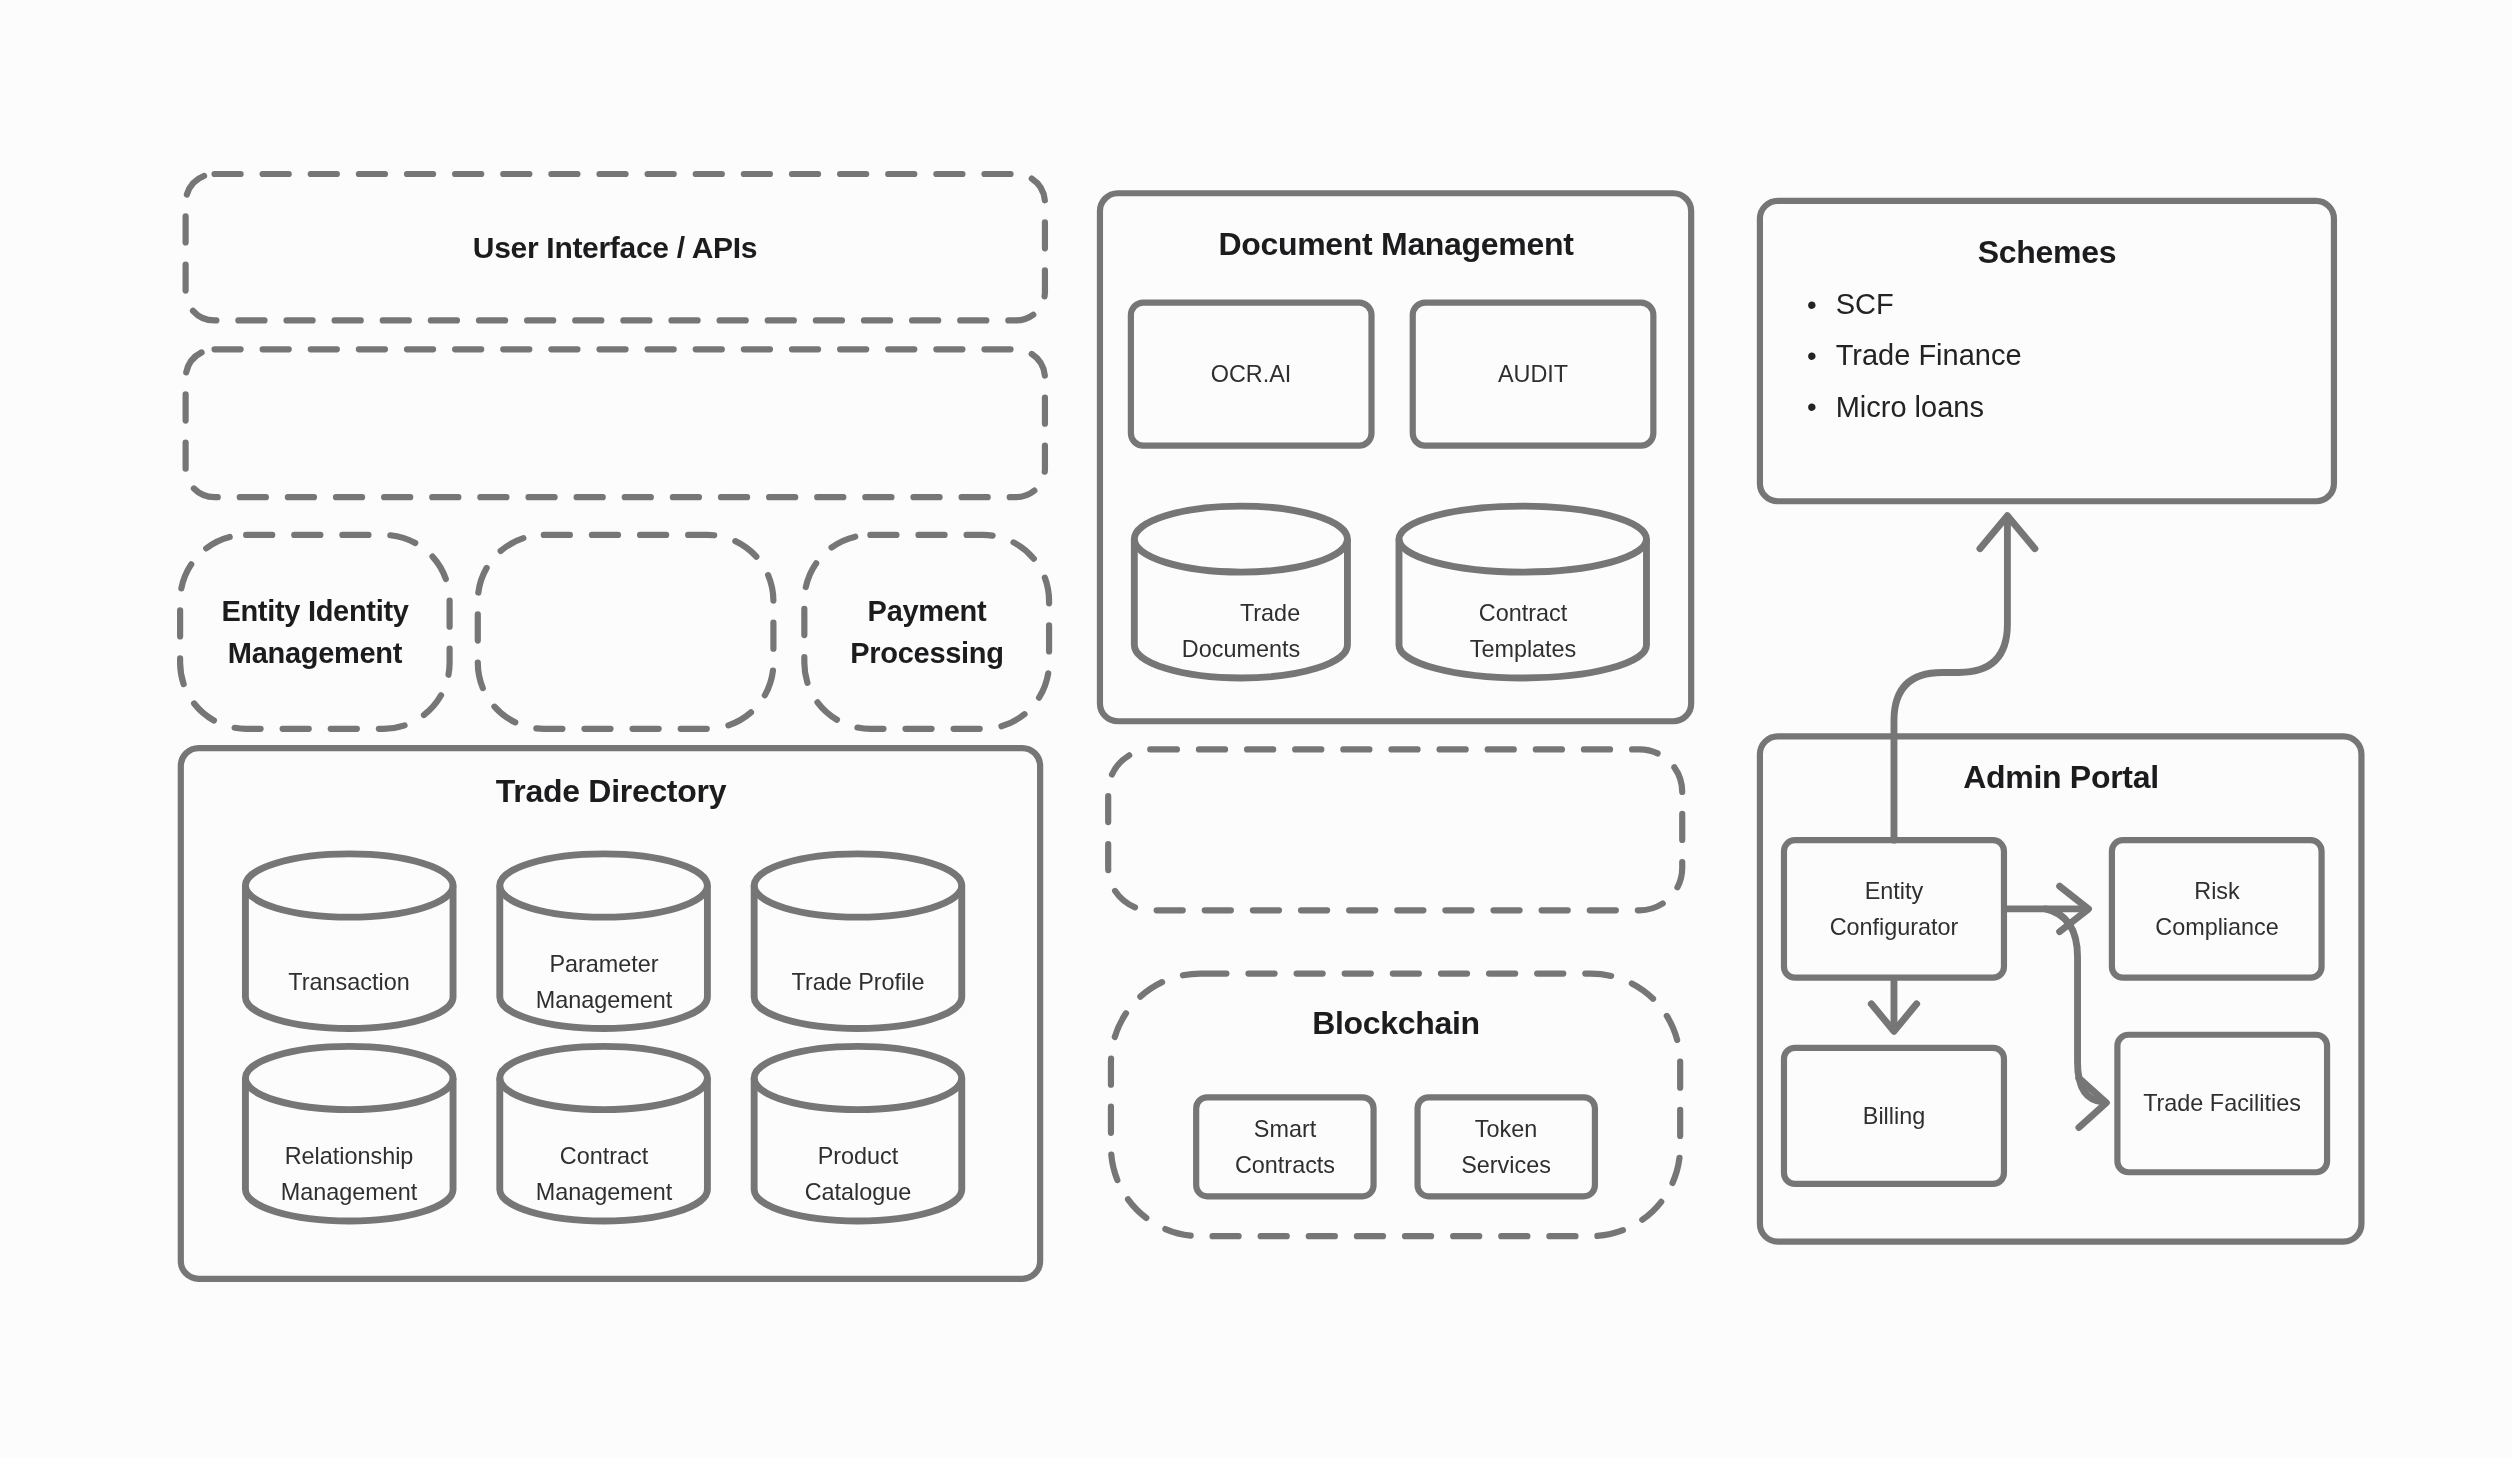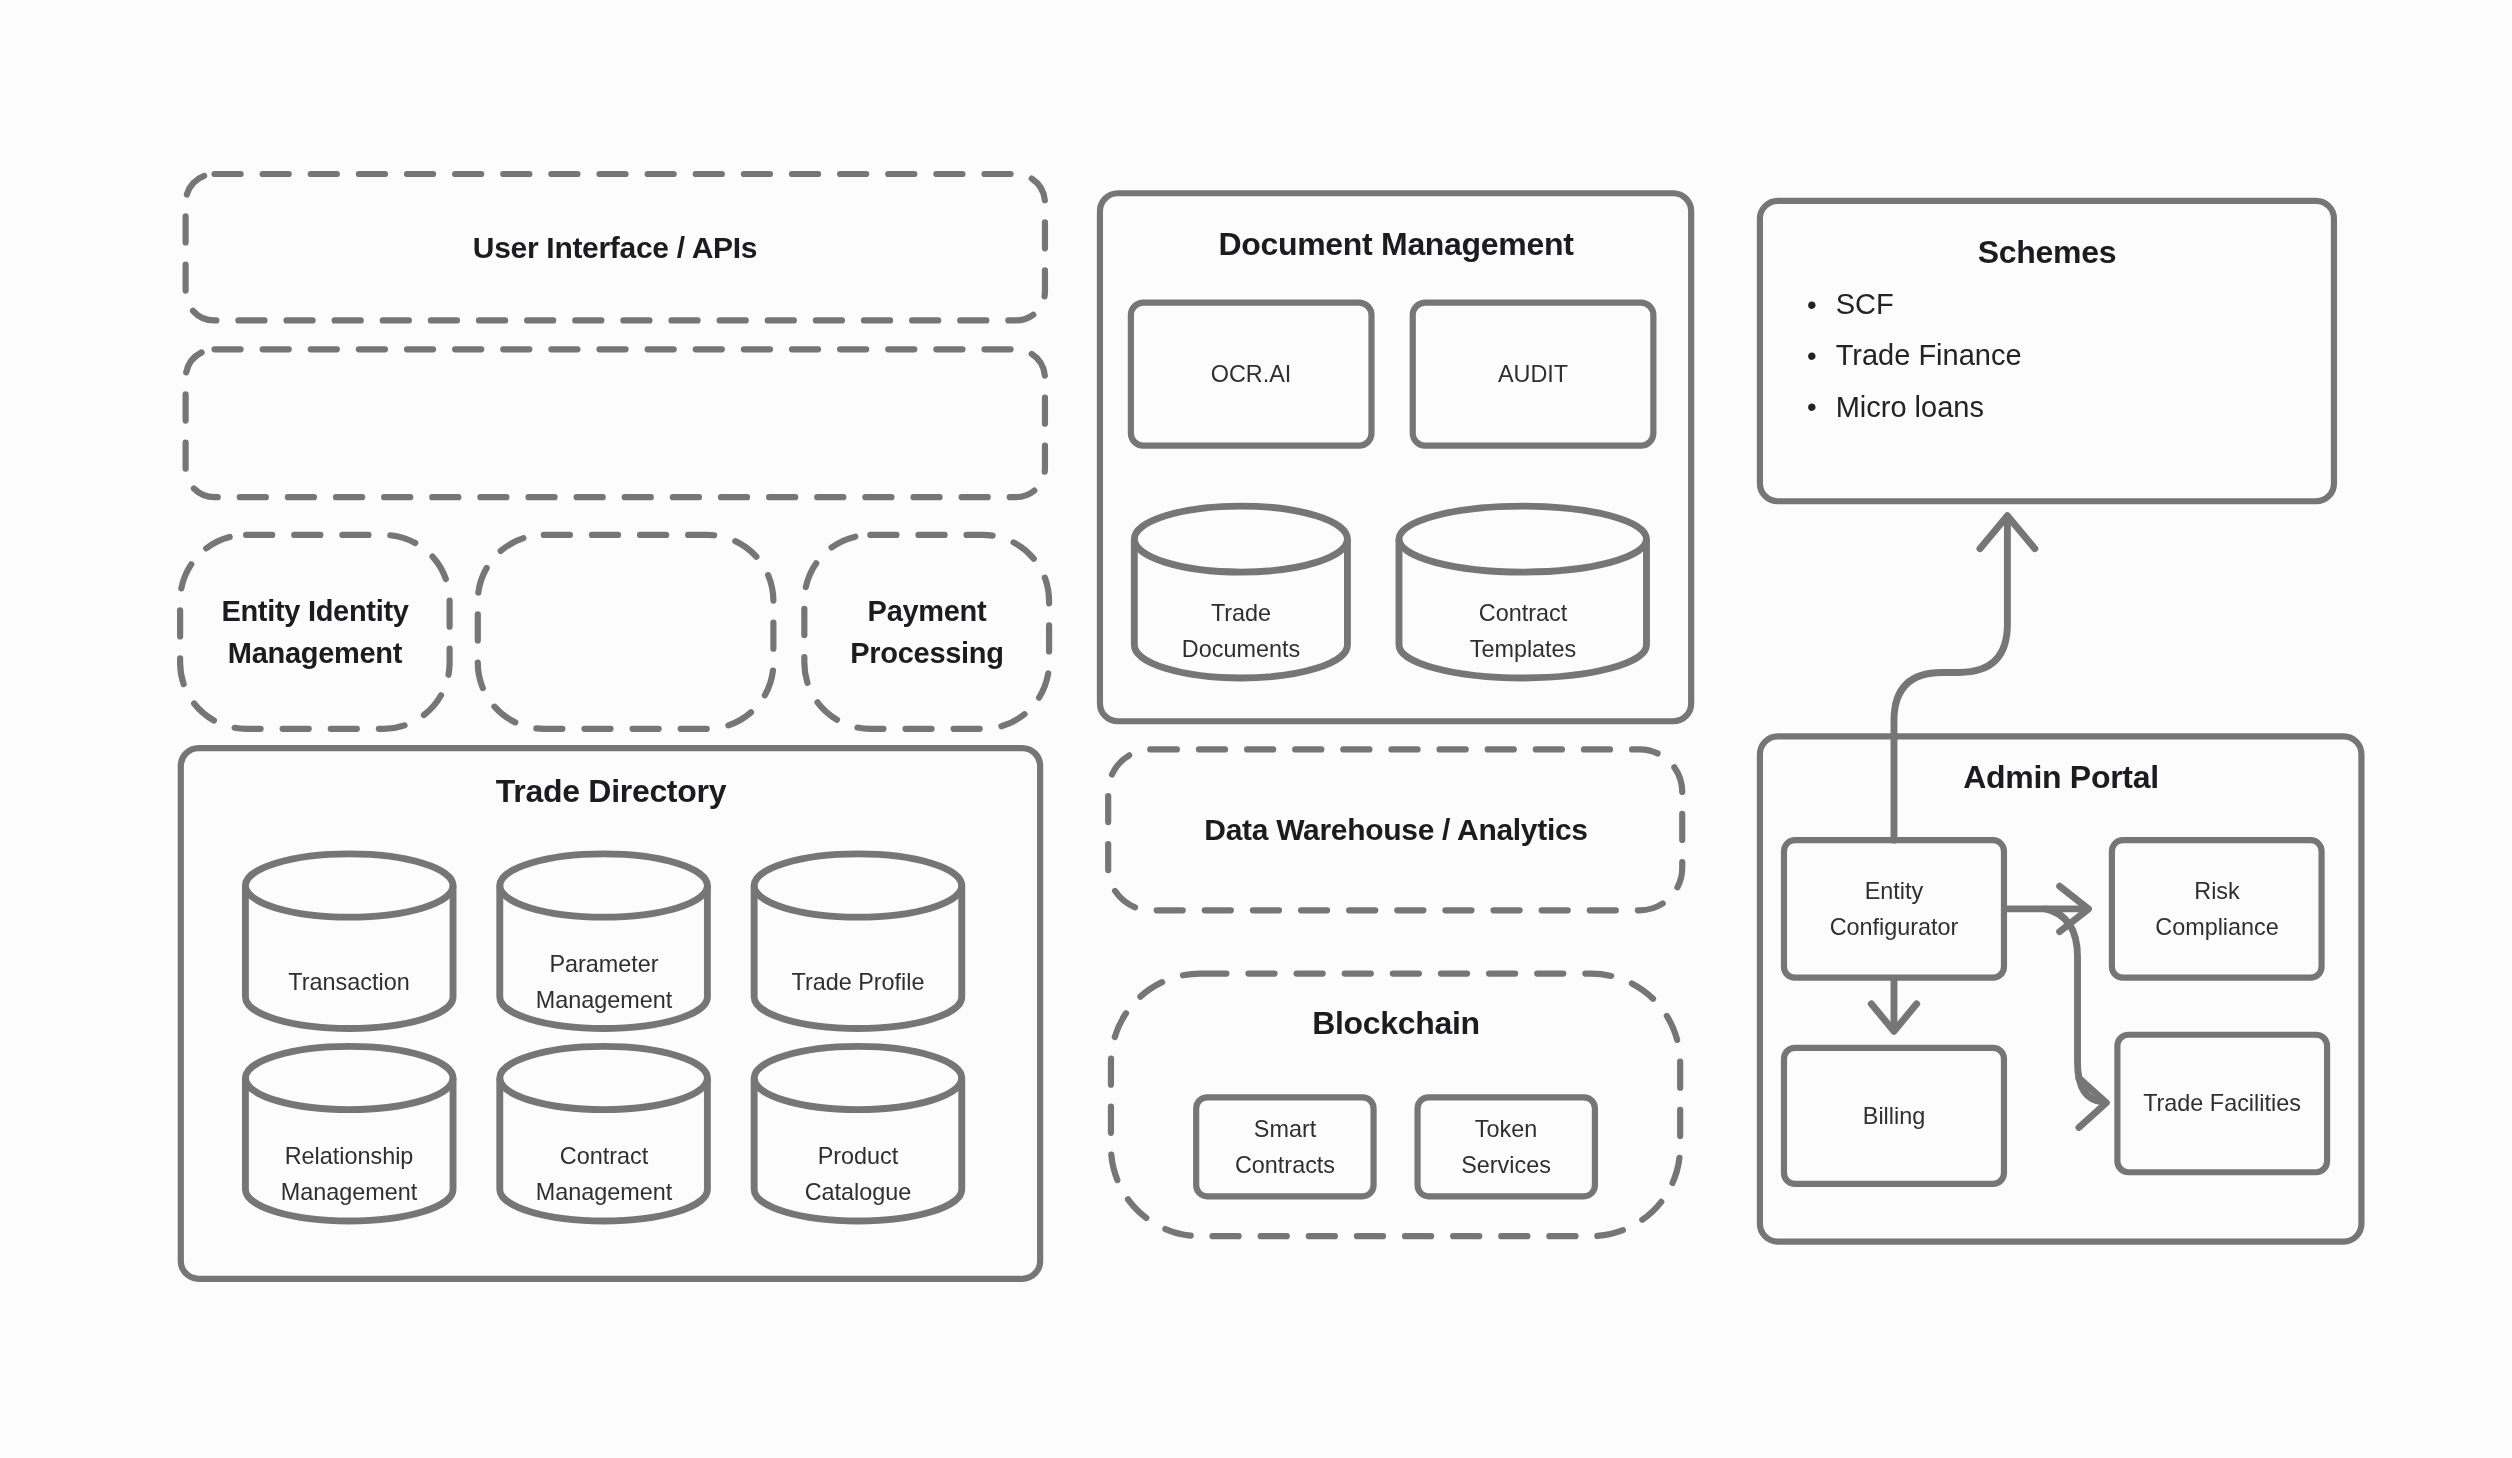--- a/index.html
+++ b/index.html
@@ -150,26 +150,25 @@
   <div class="lbl" style="left:349px;top:1174px;">Relationship
 Management</div>
   <div class="lbl" style="left:604px;top:1174px;">Contract
 Management</div>
   <div class="lbl" style="left:858px;top:1174px;">Product
 Catalogue</div>
 
   <div class="lbl title" style="left:1396px;top:245px;">Document Management</div>
   <div class="lbl" style="left:1251px;top:374px;">OCR.AI</div>
   <div class="lbl" style="left:1533px;top:374px;">AUDIT</div>
-  <div class="lbl" style="left:1241px;top:631px;">Trade
+  <div class="lbl" style="left:1241px;top:631px;text-align:right;">Trade
 Documents</div>
   <div class="lbl" style="left:1523px;top:631px;">Contract
 Templates</div>
 
-  <div class="lbl bold-lbl" style="left:1396px;top:830px;">Data Warehouse / Analytics</div>
 
   <div class="lbl title" style="left:1396px;top:1024px;">Blockchain</div>
   <div class="lbl" style="left:1285px;top:1147px;">Smart
 Contracts</div>
   <div class="lbl" style="left:1506px;top:1147px;">Token
 Services</div>
 
   <div class="lbl title" style="left:2047px;top:253px;">Schemes</div>
   <div class="schemes-list" style="left:1807px;top:287px;">
     <div class="scheme-item">

